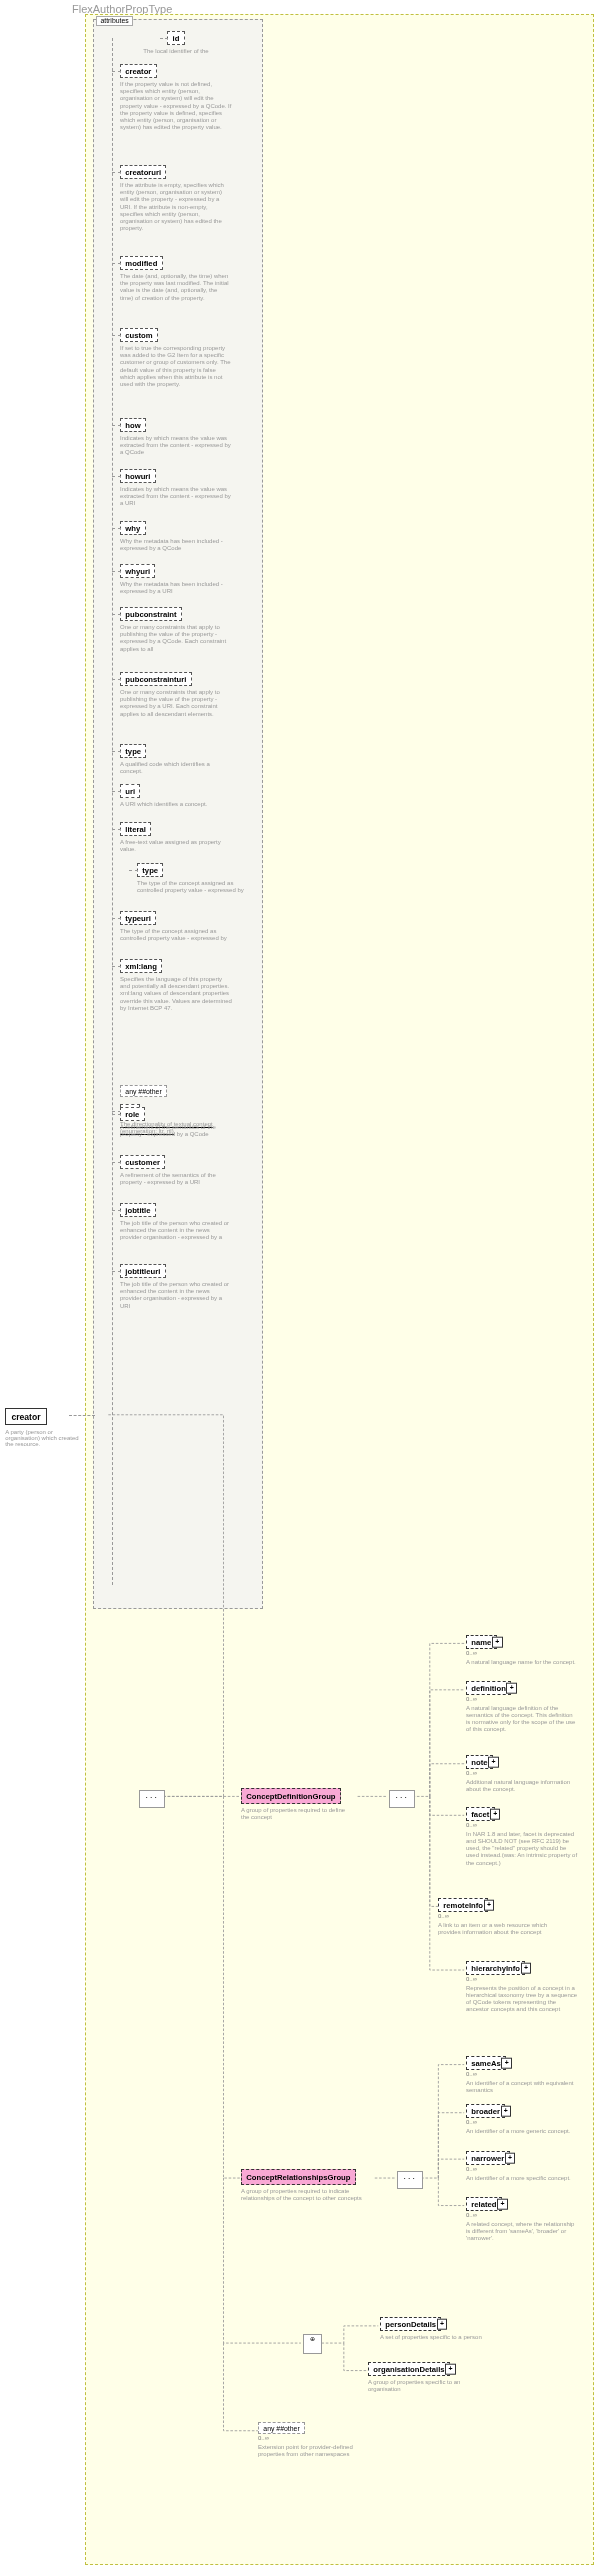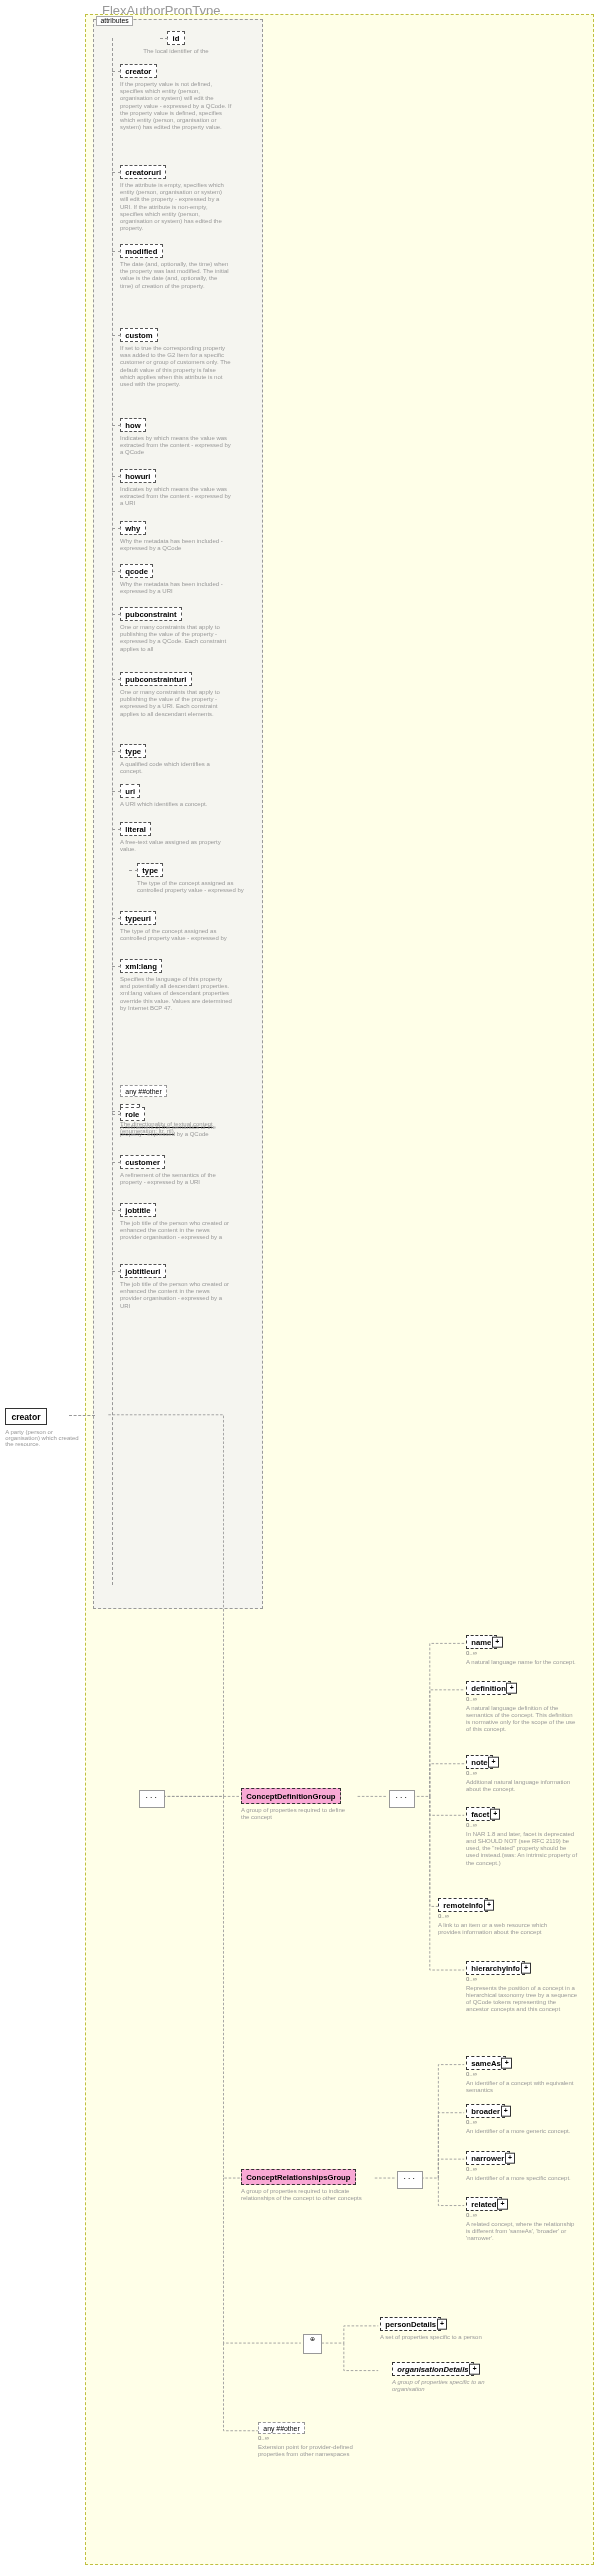--- a/index.html
+++ b/index.html
@@ -1,17 +1,17 @@
 <!DOCTYPE html>
 <html style="font-size:13.8px"><head>
 <meta charset="utf-8">
 <style>
 body{margin:0;font-family:Arial,sans-serif;font-size:6.9px;background:#fff;color:#000}
 .canvas{position:relative;width:600px;height:2576px}
-.title{position:absolute;left:102px;top:3.4px;color:#999;font-size:13px}
+.title{position:absolute;left:72px;top:3.4px;color:#999;font-size:11px}
 .big-box{position:absolute;left:85px;top:13.8px;width:507px;height:2549px;border:1.7px dashed #c0c040;background:#ffffe8}
 .attr-box{position:absolute;left:93px;top:19px;width:168px;height:1588px;border:0.9px dashed #999;background:#f5f5f0}
 .attr-lbl{position:absolute;left:96px;top:15.5px;background:#fff;border:0.9px solid #aaa;padding:0.9px 3.4px;font-size:6.9px;z-index:5}
 .root{position:absolute;left:5.2px;top:1408px}
 .root .nm{border:1.7px solid #333;padding:2.6px 5.2px;font-size:8.6px;font-weight:bold;background:#fff;display:inline-block}
 .root .dsc{width:74px;color:#999;font-size:6px;margin-top:3.4px}
 .attr{position:absolute;left:120px}
 .attr .nm{display:inline-block;border:1.7px dashed #555;padding:1.7px 4.3px;font-size:7.7px;font-weight:bold;background:#fff;position:relative}
 .attr .nm::before{content:'';position:absolute;left:-8.6px;top:50%;width:8.6px;border-top:0.9px dashed #999}
 .attr .dsc{width:112px;color:#999;font-size:6px;line-height:1.2;margin-top:2.6px}
@@ -70,26 +70,26 @@
 
   <div class="root">
     <div class="nm">creator</div>
     <div class="dsc">A party (person or organisation) which created the resource.</div>
   </div>
 
   <div id="attrs">
       <div class="attr" style="top: 31px; text-align: center;"><div class="nm">id</div><div class="dsc">The local identifier of the</div></div>
       <div class="attr" style="top: 64px;"><div class="nm">creator</div><div class="dsc">If the property value is not defined, specifies which entity (person, organisation or system) will edit the property value - expressed by a QCode. If the property value is defined, specifies which entity (person, organisation or system) has edited the property value.</div></div>
       <div class="attr" style="top: 165px;"><div class="nm">creatoruri</div><div class="dsc">If the attribute is empty, specifies which entity (person, organisation or system) will edit the property - expressed by a URI. If the attribute is non-empty, specifies which entity (person, organisation or system) has edited the property.</div></div>
-      <div class="attr" style="top: 244px;"><div class="nm">modified</div><div class="dsc">The date (and, optionally, the time) when the property was last modified. The initial value is the date (and, optionally, the time) of creation of the property.</div></div>
+      <div class="attr" style="top: 256px;"><div class="nm">modified</div><div class="dsc">The date (and, optionally, the time) when the property was last modified. The initial value is the date (and, optionally, the time) of creation of the property.</div></div>
       <div class="attr" style="top: 328px;"><div class="nm">custom</div><div class="dsc">If set to true the corresponding property was added to the G2 Item for a specific customer or group of customers only. The default value of this property is false which applies when this attribute is not used with the property.</div></div>
       <div class="attr" style="top: 418px;"><div class="nm">how</div><div class="dsc">Indicates by which means the value was extracted from the content - expressed by a QCode</div></div>
       <div class="attr" style="top: 469px;"><div class="nm">howuri</div><div class="dsc">Indicates by which means the value was extracted from the content - expressed by a URI</div></div>
       <div class="attr" style="top: 521px;"><div class="nm">why</div><div class="dsc">Why the metadata has been included - expressed by a QCode</div></div>
-      <div class="attr" style="top: 564px;"><div class="nm">qcode</div><div class="dsc">Why the metadata has been included - expressed by a URI</div></div>
+      <div class="attr" style="top: 564px;"><div class="nm">whyuri</div><div class="dsc">Why the metadata has been included - expressed by a URI</div></div>
       <div class="attr" style="top: 607px;"><div class="nm">pubconstraint</div><div class="dsc">One or many constraints that apply to publishing the value of the property - expressed by a QCode. Each constraint applies to all</div></div>
       <div class="attr" style="top: 672px;"><div class="nm">pubconstrainturi</div><div class="dsc">One or many constraints that apply to publishing the value of the property - expressed by a URI. Each constraint applies to all descendant elements.</div></div>
       <div class="attr" style="top: 744px;"><div class="nm">type</div><div class="dsc">A qualified code which identifies a concept.</div></div>
       <div class="attr" style="top: 784px;"><div class="nm">uri</div><div class="dsc">A URI which identifies a concept.</div></div>
       <div class="attr" style="top: 822px;"><div class="nm">literal</div><div class="dsc">A free-text value assigned as property value.</div></div>
       <div class="attr" style="top: 863px; margin-left: 17px;"><div class="nm">type</div><div class="dsc">The type of the concept assigned as controlled property value - expressed by</div></div>
       <div class="attr" style="top: 911px;"><div class="nm">typeuri</div><div class="dsc">The type of the concept assigned as controlled property value - expressed by</div></div>
       <div class="attr" style="top: 959px;"><div class="nm">xml:lang</div><div class="dsc">Specifies the language of this property and potentially all descendant properties. xml:lang values of descendant properties override this value. Values are determined by Internet BCP 47.</div></div>
       <div class="attr" style="top: 1104px; text-decoration: underline;"><div class="nm">dir</div><div class="dsc">The directionality of textual content (enumeration: ltr, rtl)</div></div>
       <div class="attr" style="top: 1085px;"><span class="any">any ##other</span></div>
@@ -123,21 +123,21 @@
   <div id="crg-ch">
       <div class="child" style="left: 466px; top: 2056px;"><div class="nm opt">sameAs<span class="plus">+</span></div><div class="cnt">0..∞</div><div class="dsc" style="width:112px">An identifier of a concept with equivalent semantics</div></div>
       <div class="child" style="left: 466px; top: 2104px;"><div class="nm opt">broader<span class="plus">+</span></div><div class="cnt">0..∞</div><div class="dsc" style="width:112px">An identifier of a more generic concept.</div></div>
       <div class="child" style="left: 466px; top: 2151px;"><div class="nm opt">narrower<span class="plus">+</span></div><div class="cnt">0..∞</div><div class="dsc" style="width:112px">An identifier of a more specific concept.</div></div>
       <div class="child" style="left: 466px; top: 2197px;"><div class="nm opt">related<span class="plus">+</span></div><div class="cnt">0..∞</div><div class="dsc" style="width:112px">A related concept, where the relationship is different from 'sameAs', 'broader' or 'narrower'.</div></div>
     </div>
 
   <div class="ch" style="left:303px;top:2334px">⊕</div>
   <div id="choice-ch">
       <div class="child" style="left: 380px; top: 2317px;"><div class="nm opt">personDetails<span class="plus">+</span></div><div class="dsc" style="width:112px">A set of properties specific to a person</div></div>
-      <div class="child" style="left: 392px; top: 2362px; font-style: italic;"><div class="nm opt">organisationDetails<span class="plus">+</span></div><div class="dsc" style="width:112px">A group of properties specific to an organisation</div></div>
+      <div class="child" style="left: 368px; top: 2362px;"><div class="nm opt">organisationDetails<span class="plus">+</span></div><div class="dsc" style="width:112px">A group of properties specific to an organisation</div></div>
     </div>
 
   <div class="child" id="bottom-any" style="left: 258px; top: 2422px;">
     <div class="any">any ##other</div>
     <div class="cnt">0..∞</div>
     <div class="dsc" style="width:103px">Extension point for provider-defined properties from other namespaces</div>
   </div>
 </div>
 
 

